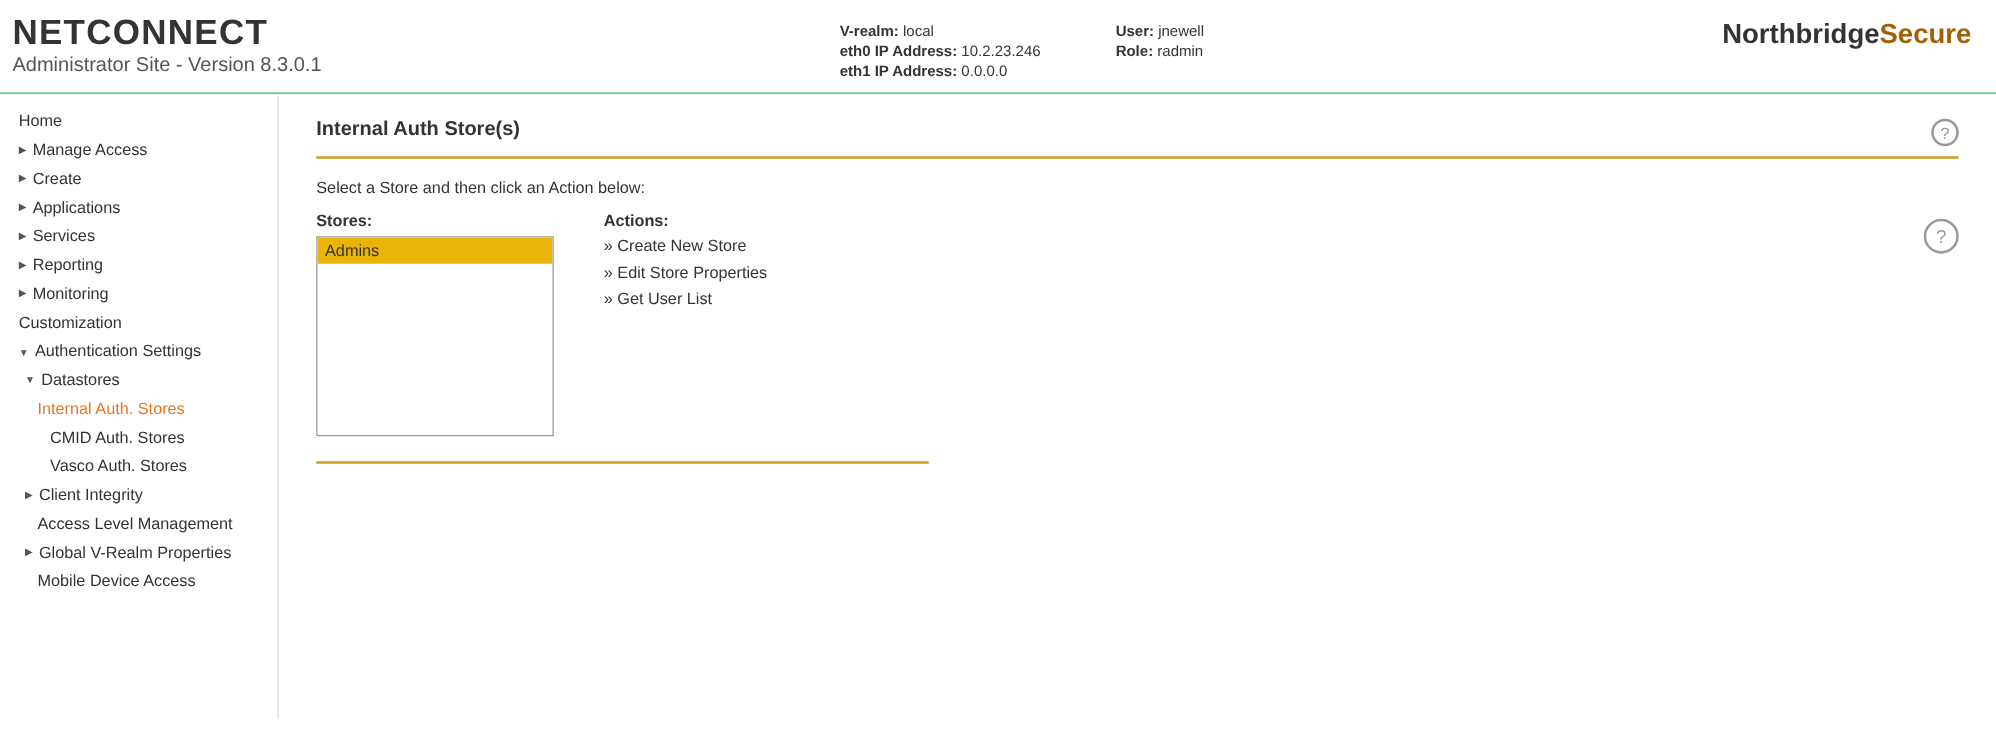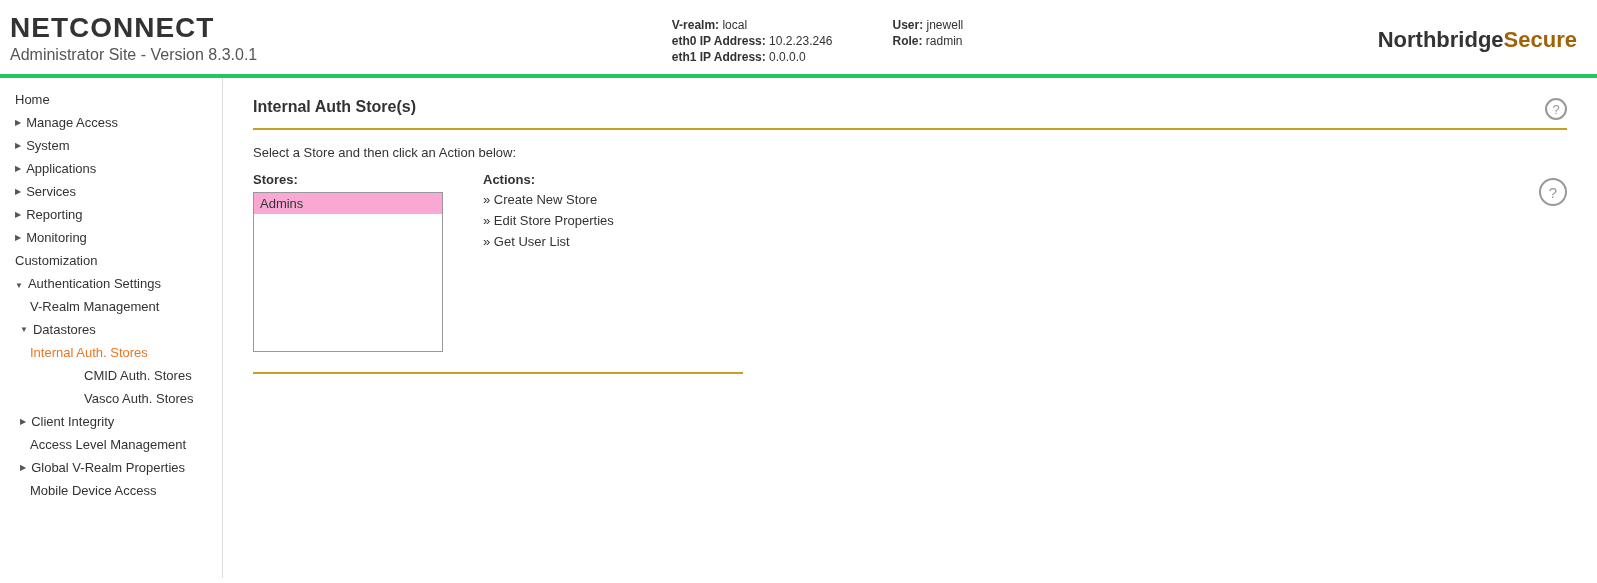--- a/index.html
+++ b/index.html
@@ -1,24 +1,24 @@
 <!DOCTYPE html>
 <html><head>
   <meta charset="utf-8">
   <style>
     * { margin: 0; padding: 0; box-sizing: border-box; }
     body { font-family: Arial, sans-serif; font-size: 13px; color: #333; background: #fff; width: 1597px; min-height: 583px; }
 
     
     #header {
       display: flex;
-      align-items: center;
+      align-items: flex-start;
       justify-content: space-between;
       padding: 10px 20px 8px 10px;
-      border-bottom: 4px solid #22c55e;
+      border-bottom: 1px solid #22c55e;
     }
     #logo-area { display: flex; flex-direction: column; }
     #logo {
       font-size: 28px;
       font-weight: bold;
       letter-spacing: 1px;
       color: #333;
     }
     #logo span.net { color: #333; }
     #logo span.connect { color: #333; }
@@ -103,21 +103,20 @@
     }
     .nav-item.active-orange {
       color: #e87722;
       padding-left: 30px;
     }
     .nav-item.sub-item {
       padding-left: 30px;
     }
     .nav-item.sub-sub-item {
       padding-left: 40px;
-      margin-left: 44px;
     }
     .nav-section-expanded {
       display: flex;
       align-items: center;
       padding: 4px 10px 4px 15px;
       cursor: pointer;
     }
     .nav-section-expanded::before {
       content: '▼';
       font-size: 8px;
@@ -179,21 +178,21 @@
       border: 1px solid #999;
       overflow-y: scroll;
       background: #fff;
     }
     .store-item {
       padding: 3px 6px;
       cursor: pointer;
       font-size: 13px;
     }
     .store-item.selected {
-      background: #f9a8d4;
+      background: #eab308;
     }
 
     #actions-col { display: flex; flex-direction: column; }
     .action-link {
       color: #333;
       text-decoration: none;
       font-size: 13px;
       margin-bottom: 6px;
       cursor: pointer;
     }
@@ -251,28 +250,27 @@
 
 <div style="position:relative;">
   <div id="help-icon-corner">?</div>
 </div>
 
 <div id="main-layout">
 
   <div id="sidebar">
     <div class="nav-item">Home</div>
     <div class="nav-item with-arrow">Manage Access</div>
-    <div class="nav-item with-arrow">System</div>
+    <div class="nav-item with-arrow">Create</div>
     <div class="nav-item with-arrow">Applications</div>
     <div class="nav-item with-arrow">Services</div>
     <div class="nav-item with-arrow">Reporting</div>
     <div class="nav-item with-arrow">Monitoring</div>
     <div class="nav-item">Customization</div>
     <div class="nav-item expanded">Authentication Settings</div>
-    <div class="nav-item sub-item">V-Realm Management</div>
     <div class="nav-section-expanded nav-item" style="padding-left:20px;">Datastores</div>
     <div class="nav-item active-orange">Internal Auth. Stores</div>
     <div class="nav-item sub-sub-item">CMID Auth. Stores</div>
     <div class="nav-item sub-sub-item">Vasco Auth. Stores</div>
     <div class="nav-item with-arrow" style="padding-left:20px;">Client Integrity</div>
     <div class="nav-item sub-item">Access Level Management</div>
     <div class="nav-item with-arrow" style="padding-left:20px;">Global V-Realm Properties</div>
     <div class="nav-item sub-item">Mobile Device Access</div>
   </div>
 

